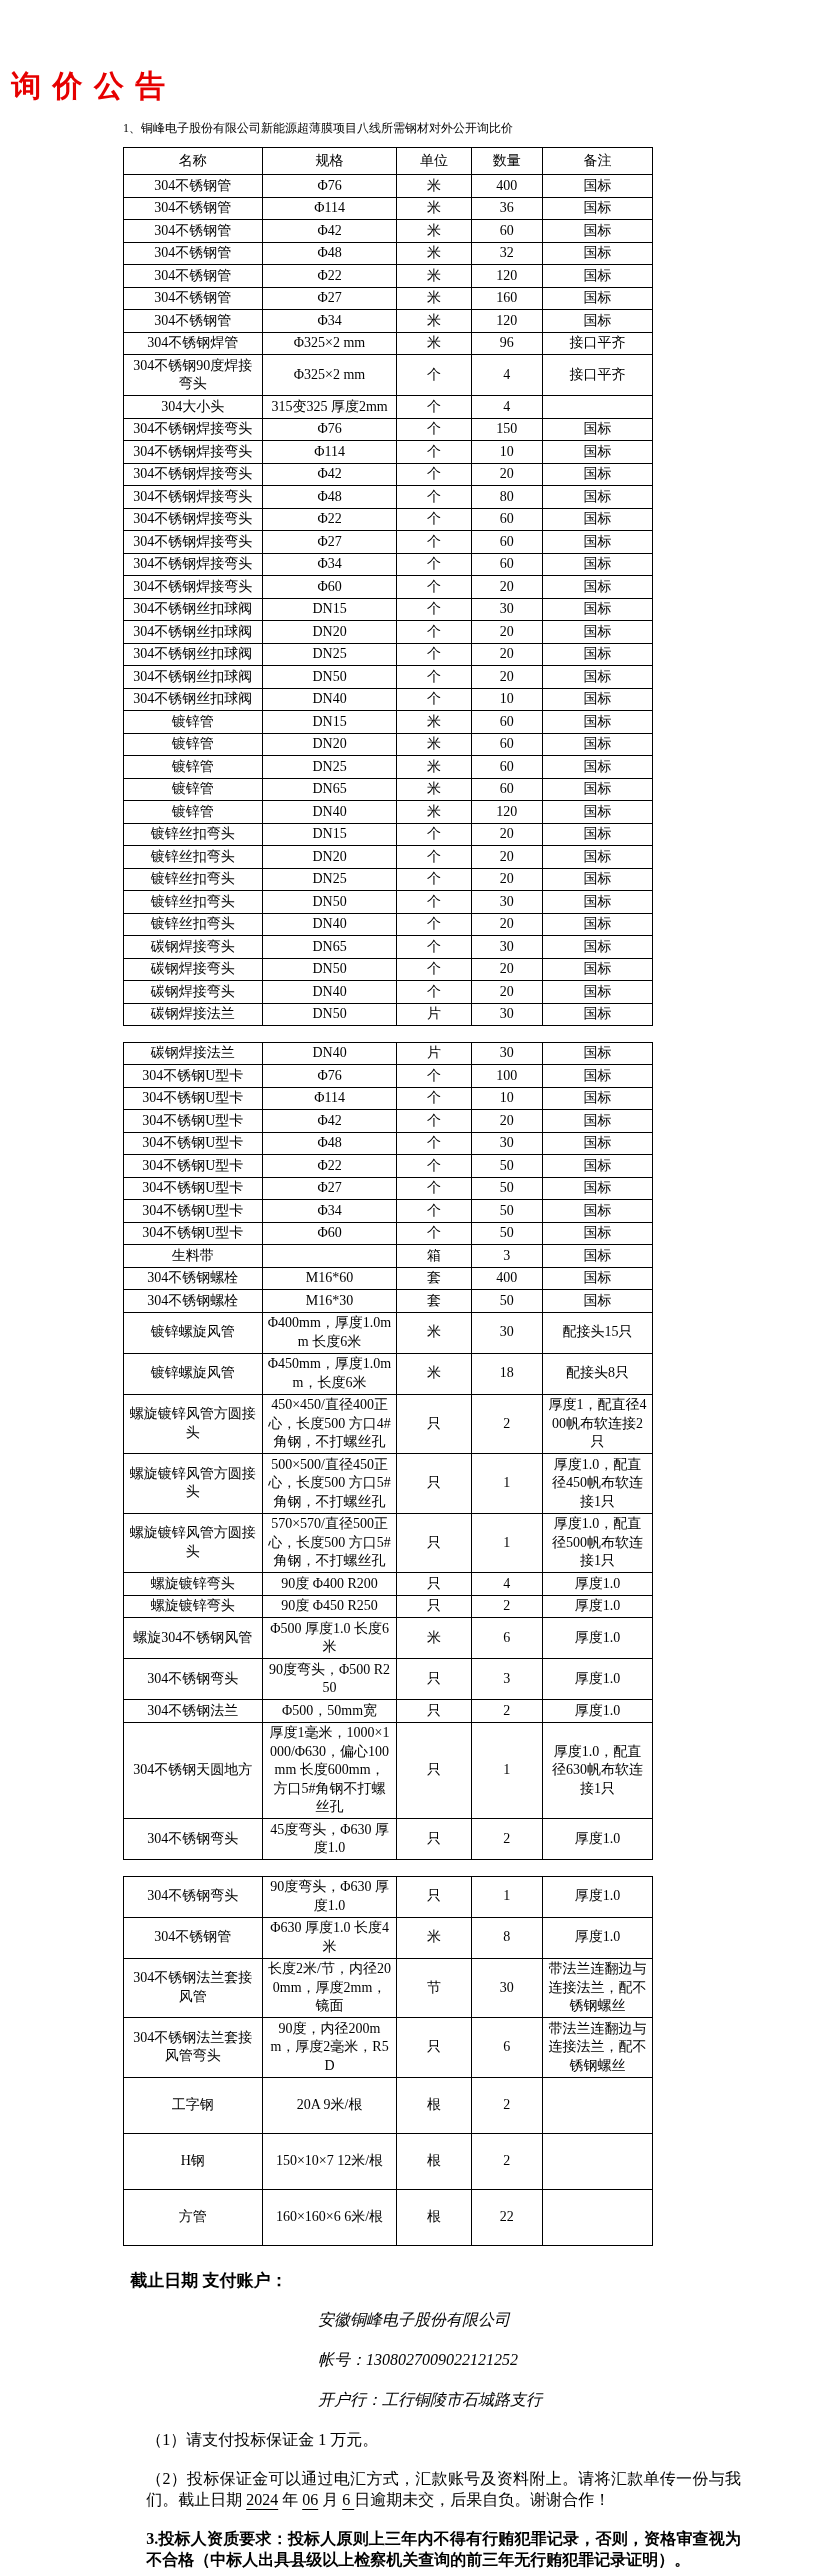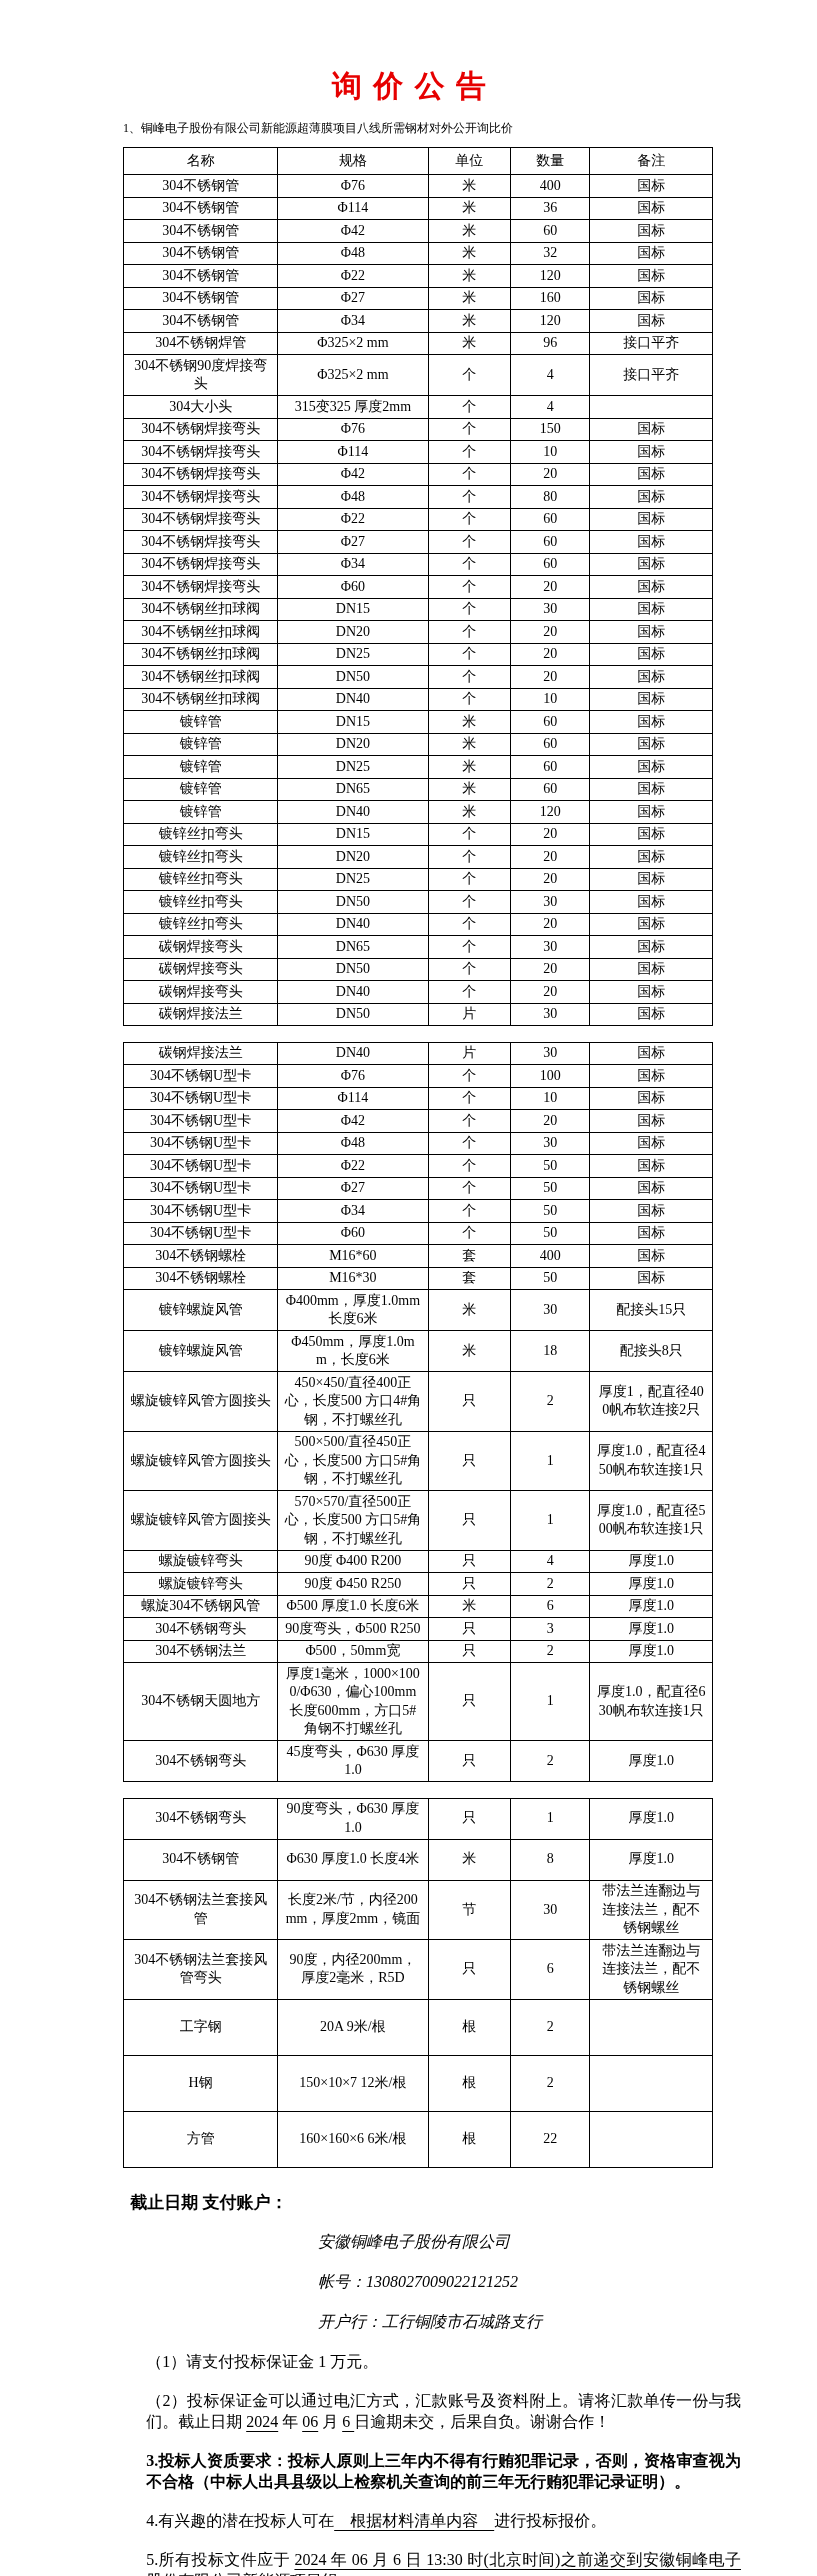--- a/index.html
+++ b/index.html
@@ -7,41 +7,40 @@
     position:relative;
     width:818px;height:3163px;
     overflow:hidden;
     background:#ffffff;
     font-family:"Liberation Serif","DejaVu Serif",serif;
     color:#000;
   }
   .title{
     margin:0;
     padding-top:66px;
-    text-align:center;
     font-size:30px;
     font-weight:bold;
     letter-spacing:11.3px;
     text-indent:11.3px;
   }
   .content{
     width:634px;
     margin-left:123px;
   }
   .intro{
     margin:0;
     font-size:12px;
     line-height:21.6px;
   }
   .intro:first-of-type{margin-top:11.3px;}
   
   table.tbl{
     border-collapse:collapse;
     table-layout:fixed;
-    width:590px;
+    width:530px;
     margin-top:7.2px;
   }
   table.tbl-b,table.tbl-c{margin-top:15.5px;}
   .tbl th,.tbl td{
     border:1px solid #000;
     font-size:14px;
     font-weight:normal;
     text-align:center;
     vertical-align:middle;
     padding:1.5px 5.2px;
@@ -429,20 +428,27 @@
             <td>国标</td>
           </tr>
           <tr>
             <td>304不锈钢U型卡</td>
             <td>Φ60</td>
             <td>个</td>
             <td>50</td>
             <td>国标</td>
           </tr>
           <tr>
+            <td>生料带</td>
+            <td></td>
+            <td>箱</td>
+            <td>3</td>
+            <td>国标</td>
+          </tr>
+          <tr>
             <td>304不锈钢螺栓</td>
             <td>M16*60</td>
             <td>套</td>
             <td>400</td>
             <td>国标</td>
           </tr>
           <tr>
             <td>304不锈钢螺栓</td>
             <td>M16*30</td>
             <td>套</td>

